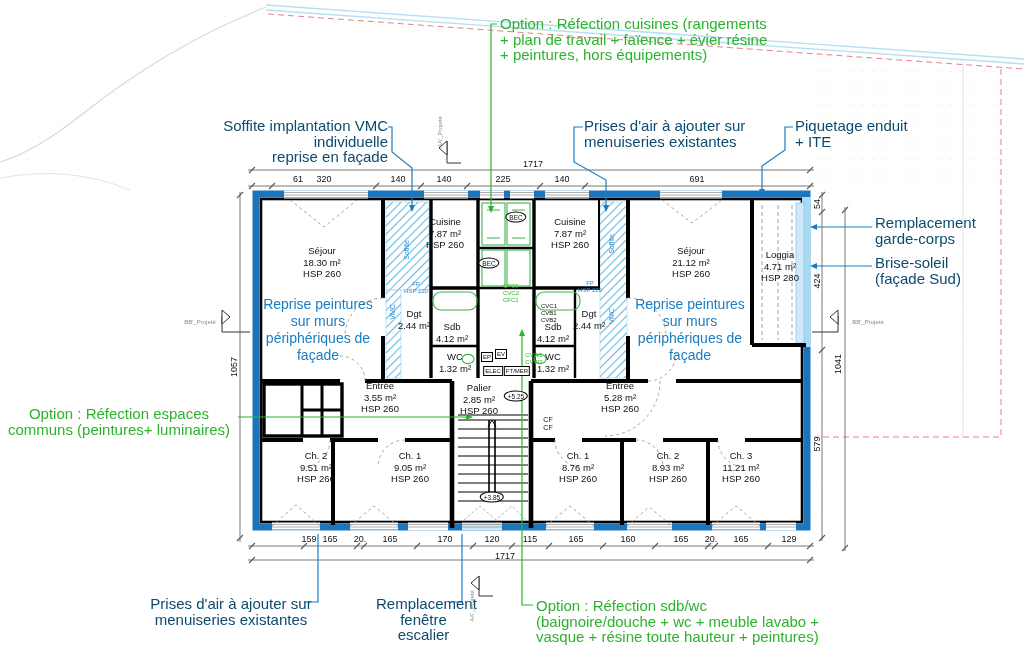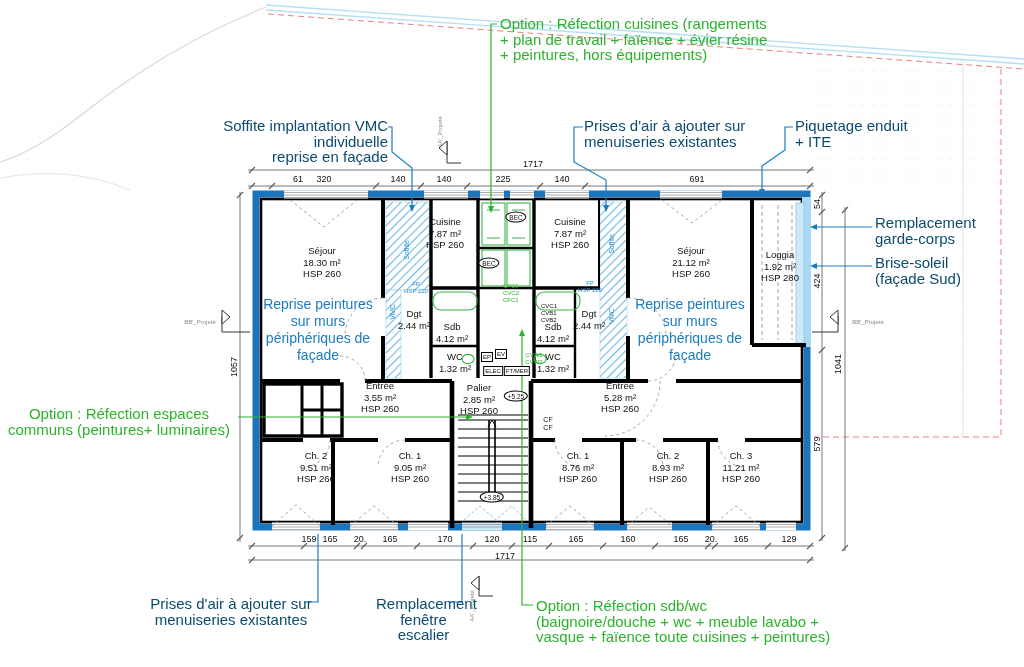--- a/index.html
+++ b/index.html
@@ -225,34 +225,34 @@
 périphériques de
 façade</div>
   <div class="ann ag" style="left:0;top:406px;width:238px;text-align:center;">Option : Réfection espaces
 communs (peintures+ luminaires)</div>
   <div class="ann ab" style="left:145px;top:596px;width:172px;text-align:center;">Prises d'air à ajouter sur
 menuiseries existantes</div>
   <div class="ann ab" style="left:376px;top:596px;width:95px;text-align:center;">Remplacement
 fenêtre escalier</div>
   <div class="ann ag" style="left:536px;top:598px;">Option : Réfection sdb/wc
 (baignoire/douche + wc + meuble lavabo +
-vasque + faïence toute cuisines + peintures)</div>
+vasque + résine toute hauteur + peintures)</div>
 
   <div class="lbl room" style="left:322px;top:262px;"><div>Séjour</div><div>18.30 m²</div><div>HSP 260</div></div>
   <div class="lbl room" style="left:445px;top:233px;"><div>Cuisine</div><div>7.87 m²</div><div>HSP 260</div></div>
   <div class="lbl room" style="left:414px;top:319px;"><div>Dgt</div><div>2.44 m²</div></div>
   <div class="lbl room" style="left:452px;top:332px;"><div>Sdb</div><div>4.12 m²</div></div>
   <div class="lbl room" style="left:455px;top:362px;"><div>WC</div><div>1.32 m²</div></div>
   <div class="lbl room" style="left:380px;top:397px;"><div>Entrée</div><div>3.55 m²</div><div>HSP 260</div></div>
   <div class="lbl room" style="left:316px;top:467px;"><div>Ch. 2</div><div>9.51 m²</div><div>HSP 260</div></div>
   <div class="lbl room" style="left:410px;top:467px;"><div>Ch. 1</div><div>9.05 m²</div><div>HSP 260</div></div>
   <div class="lbl room" style="left:479px;top:399px;"><div>Palier</div><div>2.85 m²</div><div>HSP 260</div></div>
   <div class="lbl room" style="left:570px;top:233px;"><div>Cuisine</div><div>7.87 m²</div><div>HSP 260</div></div>
   <div class="lbl room" style="left:691px;top:262px;"><div>Séjour</div><div>21.12 m²</div><div>HSP 260</div></div>
-  <div class="lbl room" style="left:780px;top:266px;"><div>Loggia</div><div>1.92 m²</div><div>HSP 280</div></div>
+  <div class="lbl room" style="left:780px;top:266px;"><div>Loggia</div><div>4.71 m²</div><div>HSP 280</div></div>
   <div class="lbl room" style="left:589px;top:319px;"><div>Dgt</div><div>2.44 m²</div></div>
   <div class="lbl room" style="left:553px;top:332px;"><div>Sdb</div><div>4.12 m²</div></div>
   <div class="lbl room" style="left:553px;top:362px;"><div>WC</div><div>1.32 m²</div></div>
   <div class="lbl room" style="left:620px;top:397px;"><div>Entrée</div><div>5.28 m²</div><div>HSP 260</div></div>
   <div class="lbl room" style="left:578px;top:467px;"><div>Ch. 1</div><div>8.76 m²</div><div>HSP 260</div></div>
   <div class="lbl room" style="left:668px;top:467px;"><div>Ch. 2</div><div>8.93 m²</div><div>HSP 260</div></div>
   <div class="lbl room" style="left:741px;top:467px;"><div>Ch. 3</div><div>11.21 m²</div><div>HSP 260</div></div>
 
   <div class="lbl ov" style="left:516px;top:217px;">BEC</div>
   <div class="lbl ov" style="left:489px;top:263px;">BEC</div>

